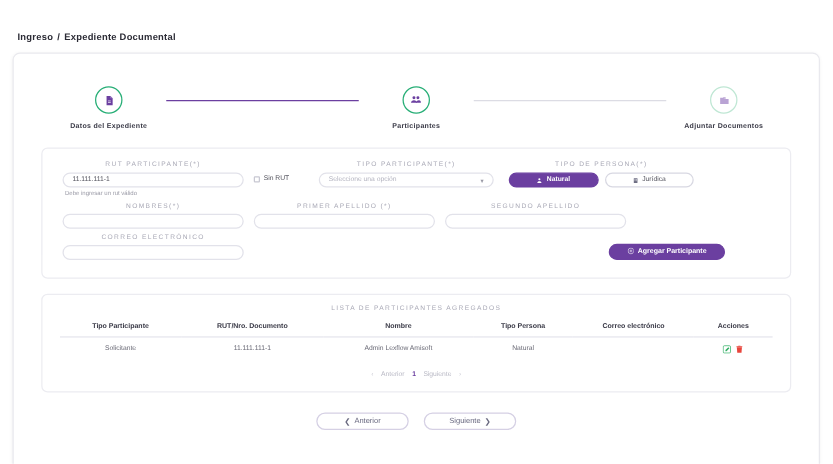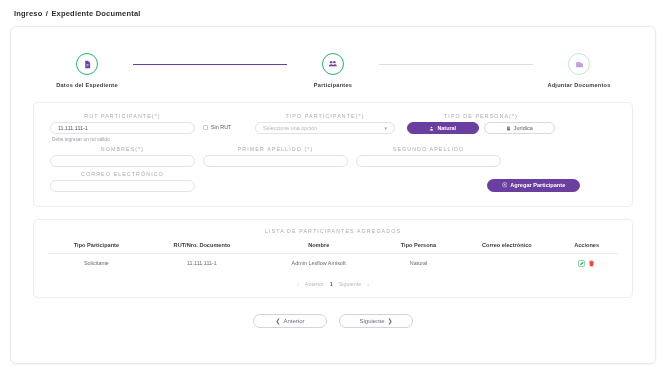--- a/index.html
+++ b/index.html
@@ -2,21 +2,21 @@
 <html><head>
 <meta charset="utf-8">
 <style>
   * { box-sizing: border-box; margin: 0; padding: 0; }
   html, body {
     width: 666px; height: 371px;
     background: #ffffff;
     font-family: "Liberation Sans", sans-serif;
     overflow: hidden;
   }
-  .page { width: 666px; height: 321px; padding: 7px 10px 4px 10px; position: relative; }
+  .page { width: 666px; height: 321px; padding: 7px 10px 4px 10px; position: relative; margin-top: 16px; }
 
   .breadcrumb {
     font-size: 7.5px; font-weight: bold; color: #2b2b35;
     letter-spacing: 0.2px; padding: 2px 2px 0 4px;
   }
   .breadcrumb .sep { font-weight: bold; color: #2b2b35; padding: 0 1px; }
 
   .main-card {
     margin-top: 8px;
     height: 338px;

